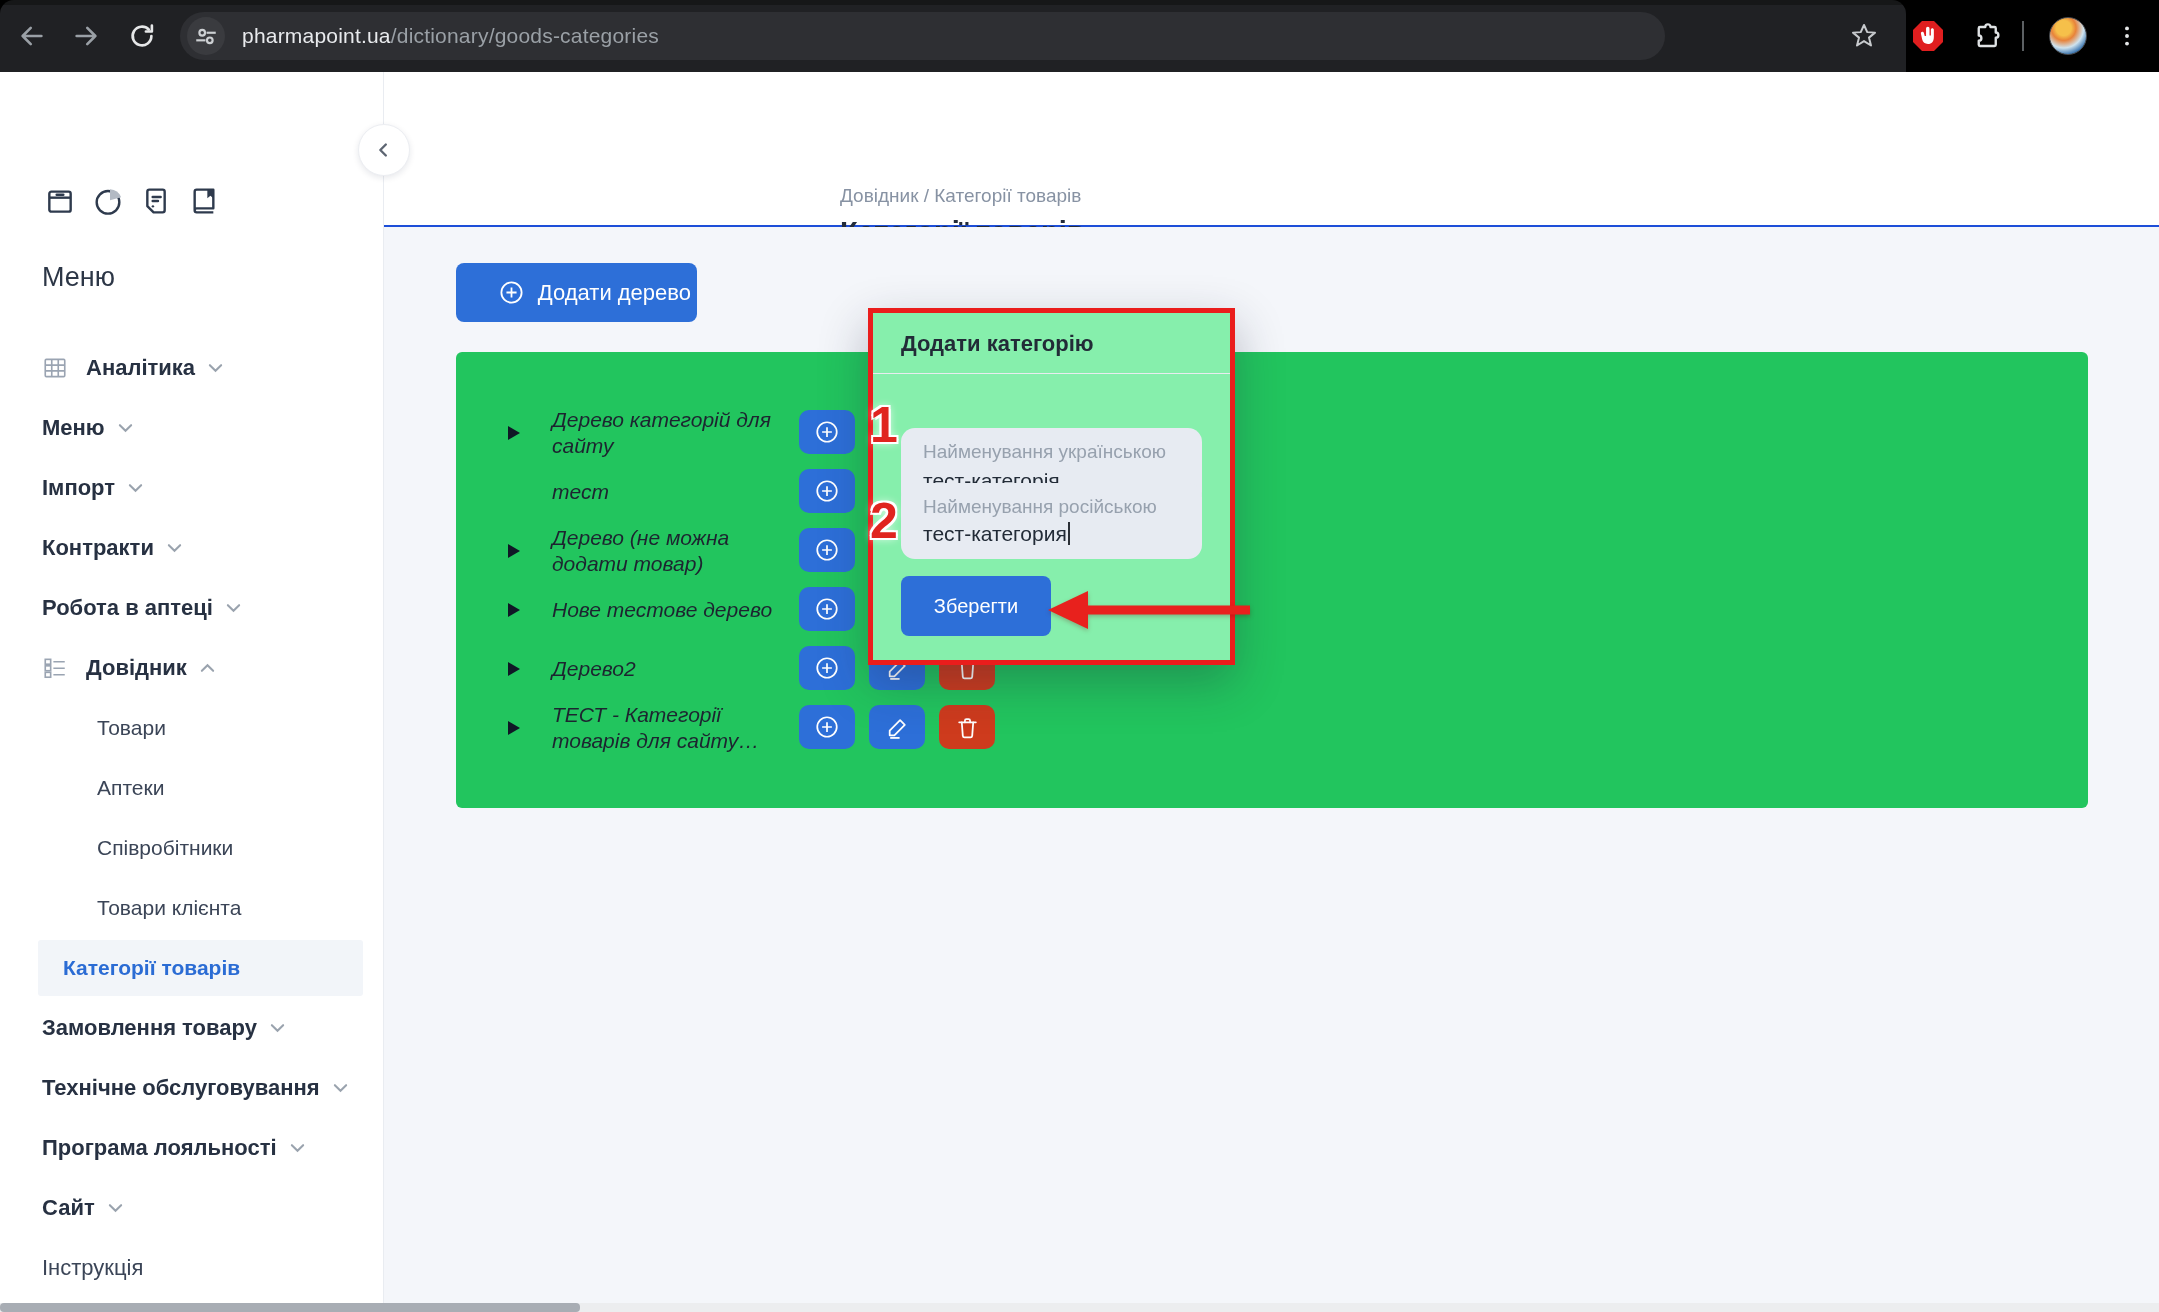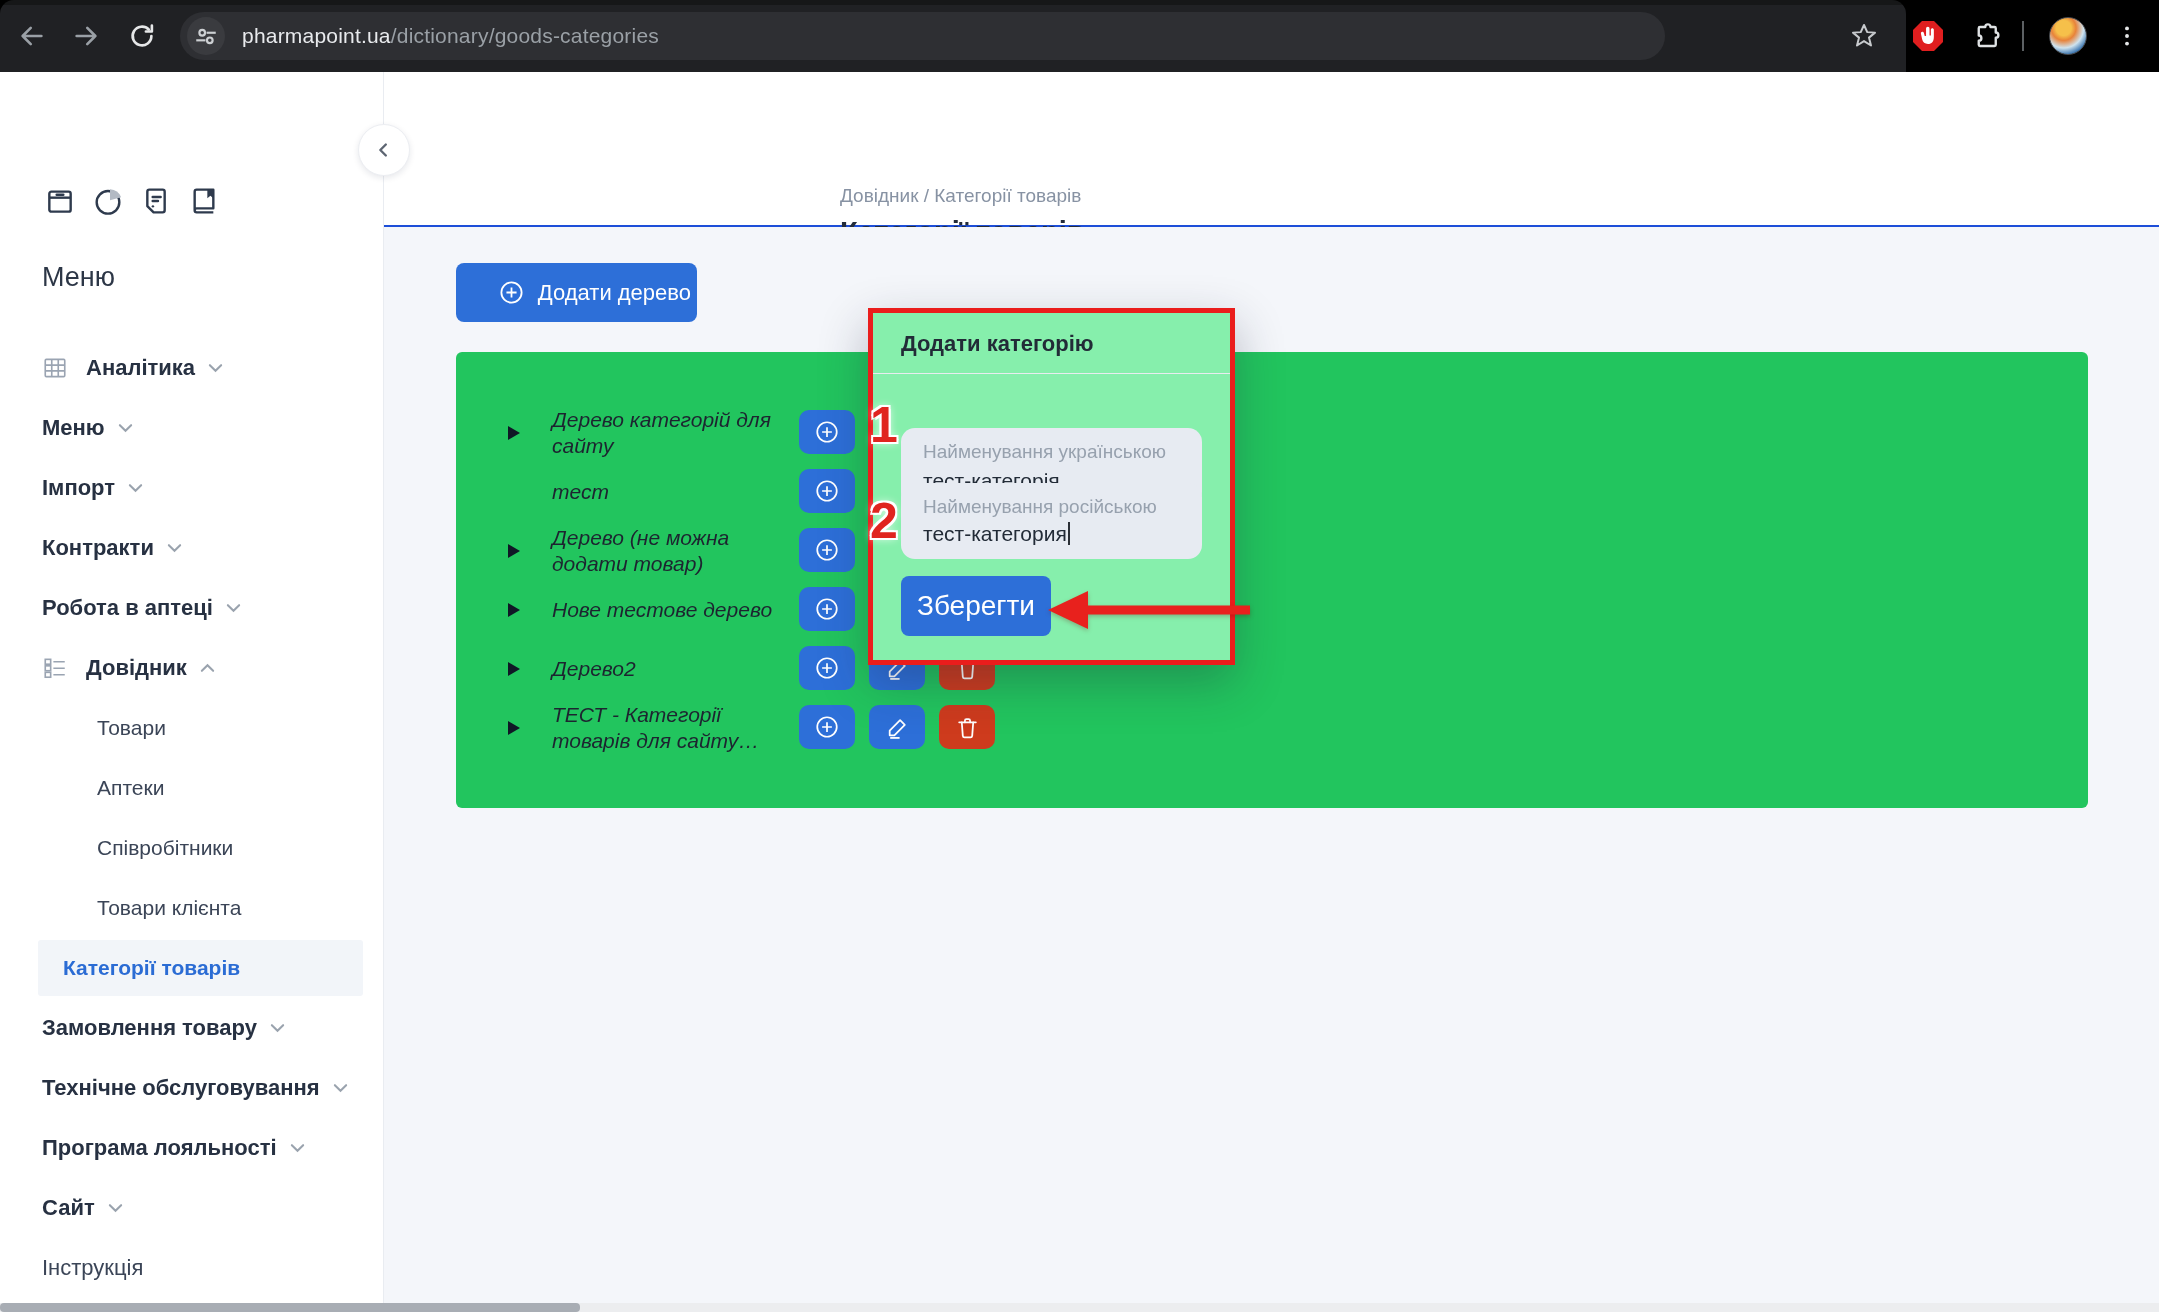--- a/index.html
+++ b/index.html
@@ -66,21 +66,21 @@
     box-shadow:0 18px 45px rgba(30,35,60,.30);z-index:10;}
   .modal-title{position:absolute;left:28px;top:18px;font-size:22px;font-weight:700;color:#222b37;}
   .modal-div{position:absolute;left:0;top:60px;width:100%;height:1px;background:#e9ecf0;}
   .field{position:absolute;left:28px;width:301px;background:#e7ebf2;border-radius:14px;cursor:text;}
   .field .flabel{position:absolute;left:22px;top:13px;font-size:19px;color:#97a1ae;white-space:nowrap;}
   .field .fvalue{position:absolute;left:22px;bottom:13px;font-size:21px;color:#222b37;white-space:nowrap;}
   .f1{top:78px;height:78px;margin-top:37px;}
   .f2{top:170px;height:76px;}
   .caret{display:inline-block;width:2px;height:23px;background:#2a2f36;vertical-align:-4px;margin-left:1px;}
   .save-btn{position:absolute;left:28px;top:263px;width:150px;height:60px;border:none;border-radius:8px;background:#2d6fd8;
-    color:#fff;font-size:28px;cursor:pointer;}
+    color:#fff;font-size:20px;cursor:pointer;}
 
   
   .ann-num{position:absolute;width:60px;text-align:center;font-size:50px;line-height:54px;font-weight:700;color:#e0241f;z-index:20;
     text-shadow:-2px -2px 0 #fff,2px -2px 0 #fff,-2px 2px 0 #fff,2px 2px 0 #fff,0 0 10px #fff;}
   .n1{left:854px;top:398px;}
   .n2{left:854px;top:494px;}
   .ann-arrow{position:absolute;left:1042px;top:585px;z-index:20;filter:drop-shadow(0 2px 2px rgba(100,0,0,.25));}
 
   
   .hscroll{position:absolute;left:0;bottom:0;width:2159px;height:9px;background:#ecedef;z-index:30;}

